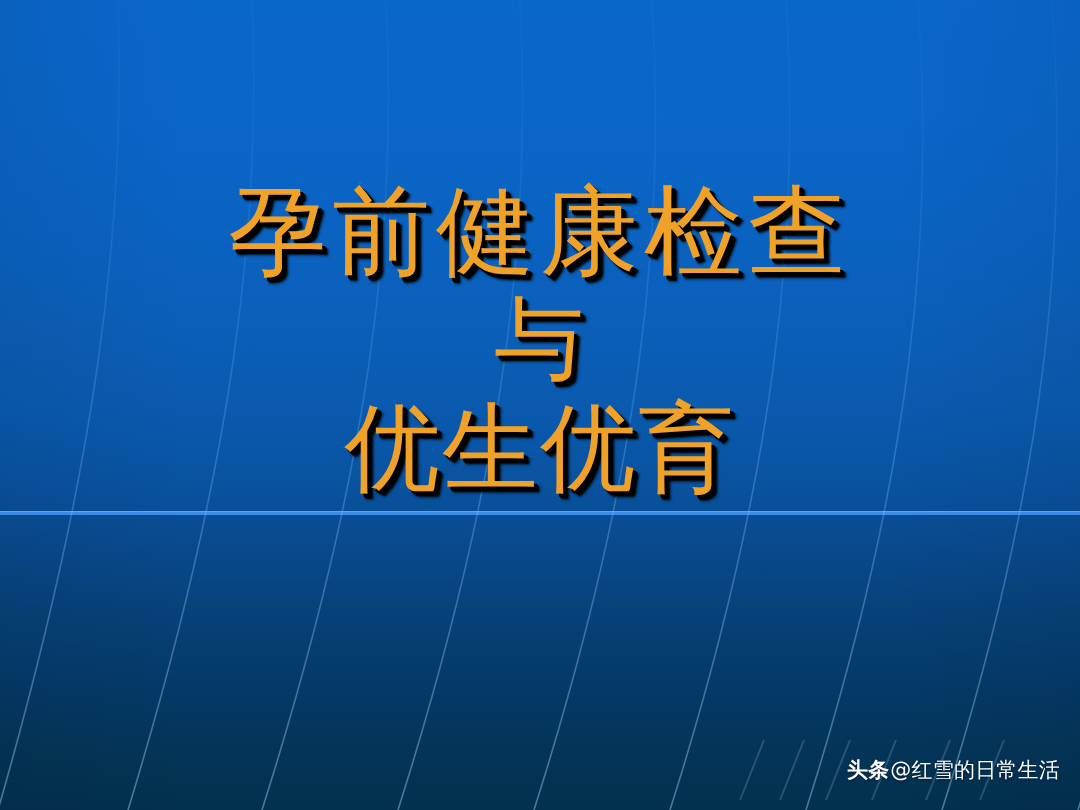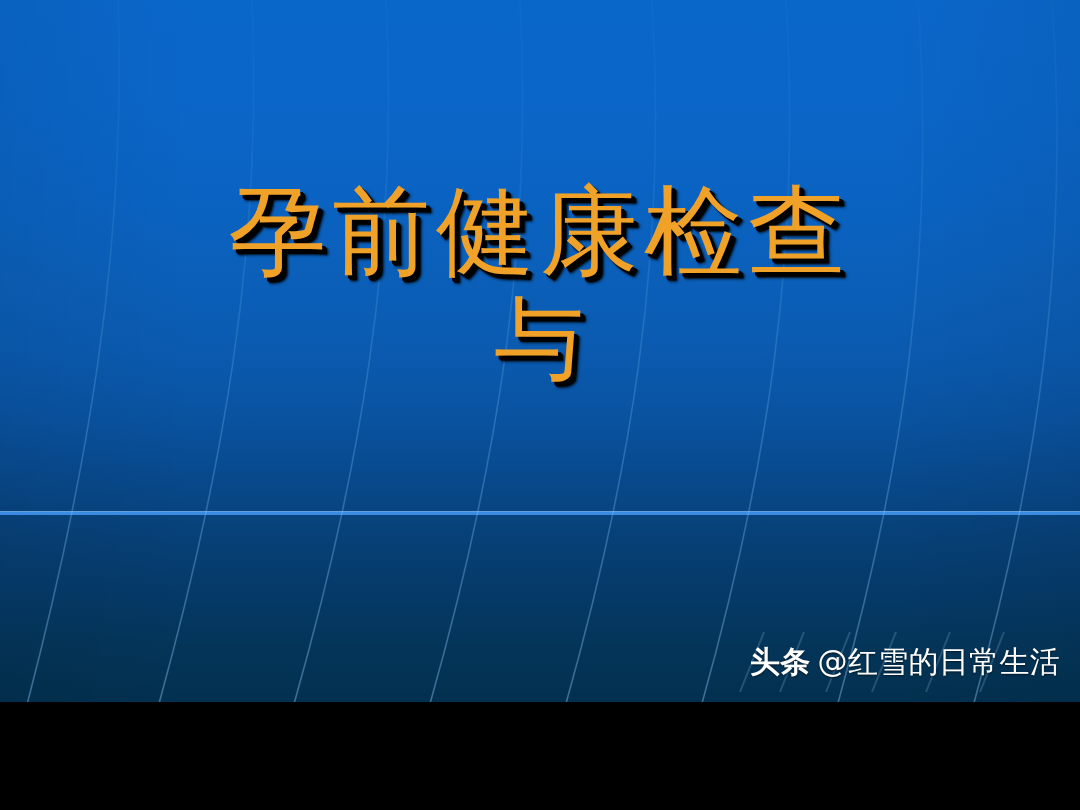--- a/index.html
+++ b/index.html
@@ -9,21 +9,21 @@
     background: #000;
   }
   body {
     font-family: "Liberation Sans", "DejaVu Sans", sans-serif;
   }
 
   
   #slide {
     position: relative;
     width: 1080px;
-    height: 702px;
+    height: 810px;
     overflow: hidden;
     background: #7f1d1d;
   }
 
   
   .bg-gradient {
     position: absolute;
     inset: 0;
     background: linear-gradient(
         to bottom,
@@ -101,24 +101,24 @@
     right: 0;
     bottom: -4px;
     width: 330px;
     height: 60px;
     pointer-events: none;
   }
   .wm-text {
     position: relative;
     display: flex;
     align-items: baseline;
-    gap: 7px;
+    gap: 1px;
     color: #ffffff;
     font-family: "DejaVu Sans", "Liberation Sans", sans-serif;
-    font-size: 30px;
+    font-size: 21px;
     line-height: 1;
     text-shadow: 0 1px 2px rgba(0,0,0,0.55);
   }
   .wm-brand  { font-weight: 700; letter-spacing: 0.01em; }
   .wm-handle { font-weight: 400; letter-spacing: 0.01em; text-align: center; }
 </style>
 </head>
 <body>
 
 <div id="slide">
@@ -168,20 +168,21 @@
       <path d="M 786 0 C 800 230, 778 470, 670 810"></path>
       <path d="M 918 0 C 934 230, 914 470, 806 810"></path>
       <path d="M 1052 0 C 1068 230, 1050 470, 942 810"></path>
       <path d="M 1186 0 C 1202 230, 1186 470, 1078 810"></path>
     </g>
   </svg>
 
   <div class="title-block">
     <div class="title-line l1">孕前健康检查</div>
     <div class="title-line l2">与</div>
+    <div class="title-line l3">优生优育</div>
   </div>
 
   <div class="watermark">
     <svg class="wm-slashes" viewBox="0 0 330 60" preserveAspectRatio="none" aria-hidden="true">
       <g stroke="#9FC8EE" stroke-opacity="0.22" stroke-width="2" fill="none">
         <line x1="10" y1="60" x2="34" y2="0"></line>
         <line x1="50" y1="60" x2="74" y2="0"></line>
         <line x1="96" y1="60" x2="120" y2="0"></line>
         <line x1="142" y1="60" x2="166" y2="0"></line>
         <line x1="196" y1="60" x2="220" y2="0"></line>

